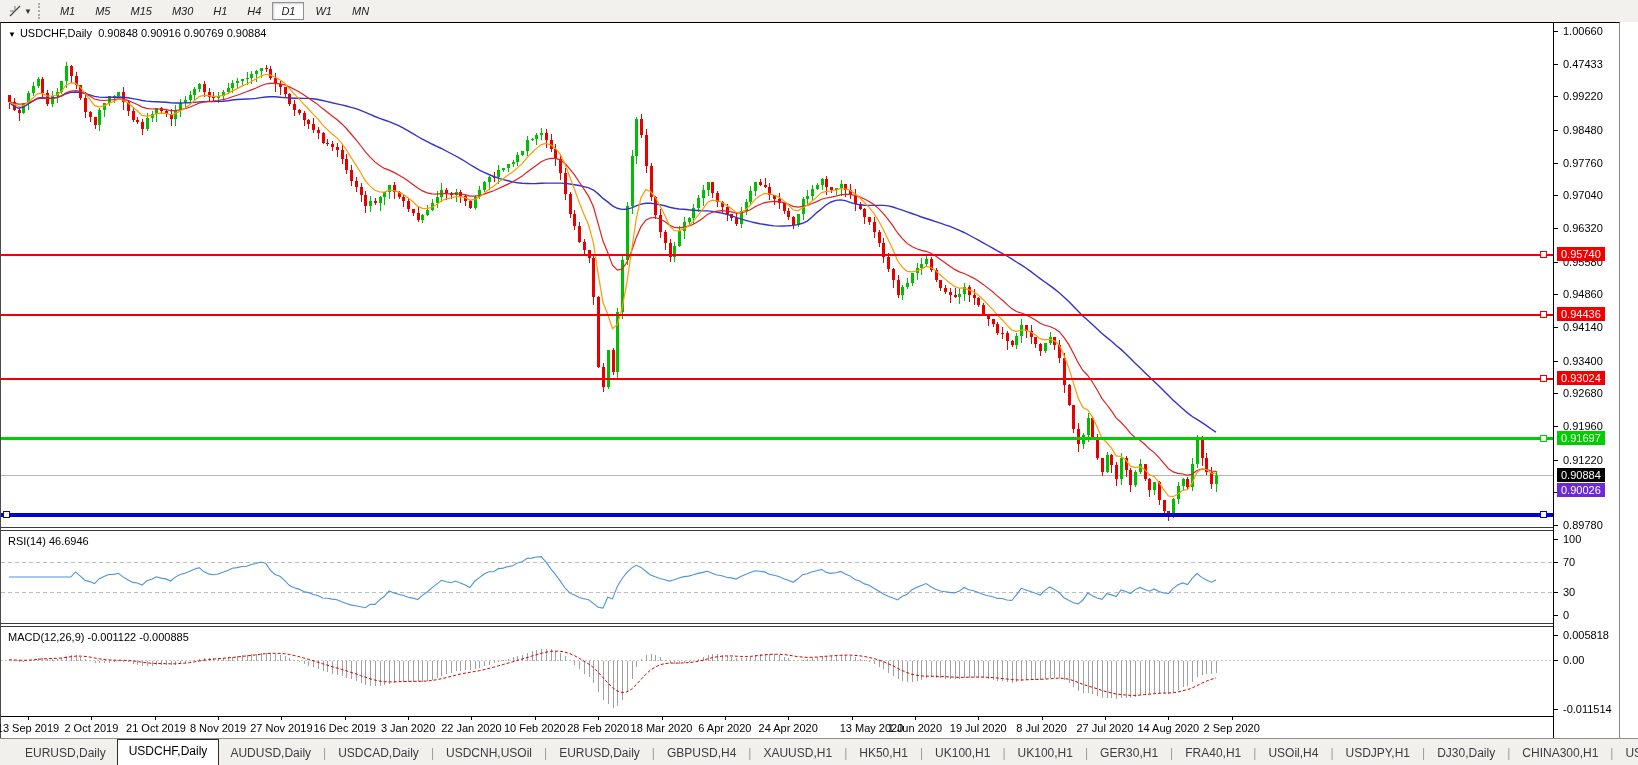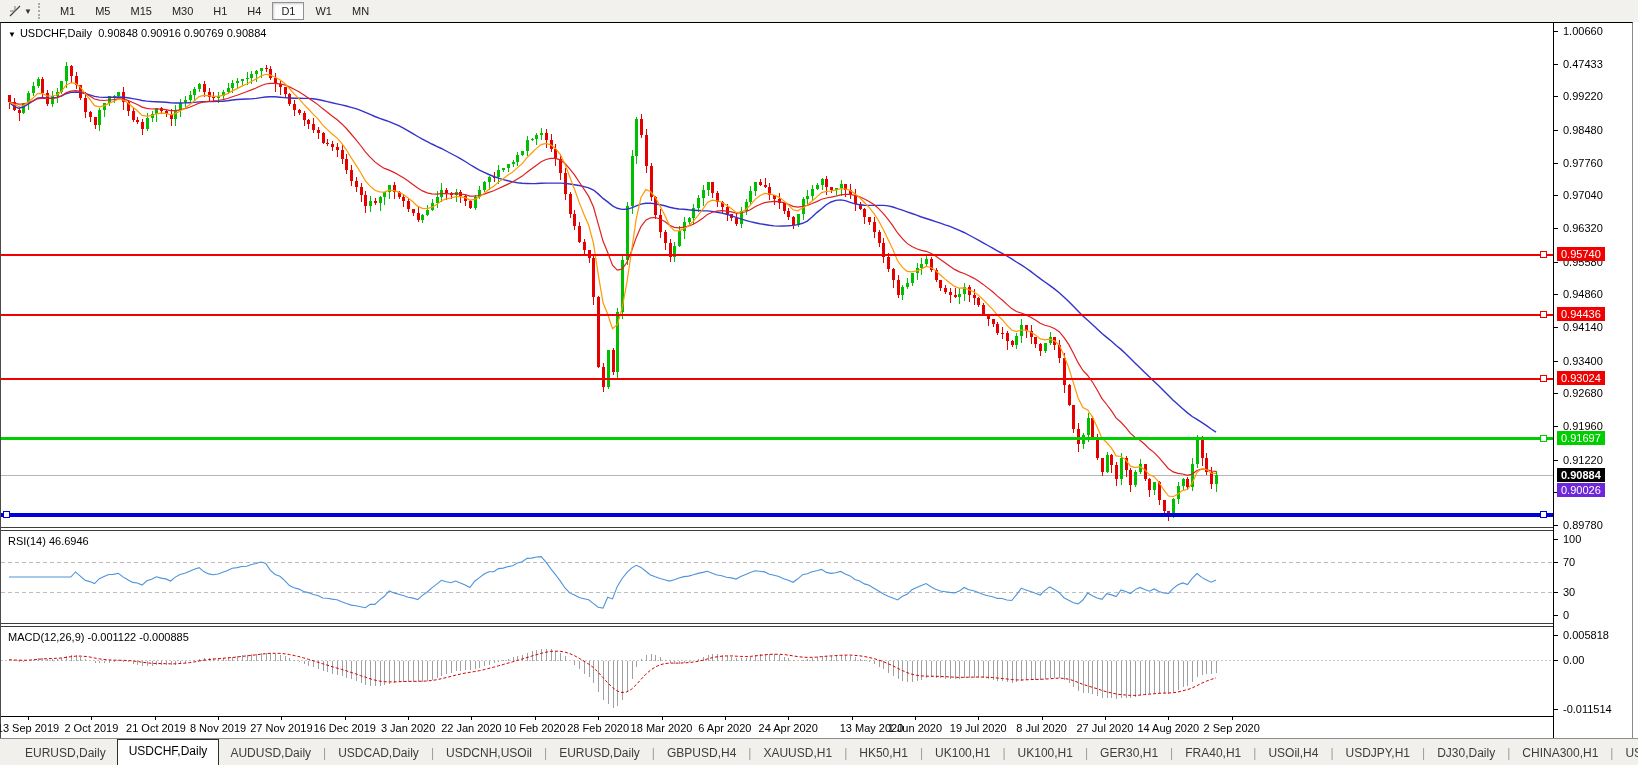--- a/index.html
+++ b/index.html
@@ -8,21 +8,21 @@
 
   
   .toolbar { height:22px; background:#f2f1ed; display:flex; align-items:center;
              padding-left:4px; }
   .tool-group { display:flex; align-items:center; gap:2px; padding:0 4px; }
   .caret { font-size:8px; color:#333; }
   .grip { width:7px; height:16px; border-left:2px dotted #a9a9a9; margin:0 5px 0 2px; }
   .tf-row { display:flex; align-items:center; }
   .tf { font-family:"Liberation Sans",sans-serif; font-size:11px; color:#222;
         background:transparent; border:1px solid transparent; height:18px;
-        padding:0 8px; margin:0 1px; cursor:pointer; }
+        padding:0 8px; margin:0 1px; cursor:pointer;font-style:italic; }
   .tf.active { background:#fcfcfc; border:1px solid #919191;
                box-shadow: inset 1px 1px 2px rgba(0,0,0,.18); }
 
   
   .workspace { position:absolute; top:22px; left:0; width:1638px; height:716px; }
   .plots { position:absolute; left:0; top:0; width:1553px; height:716px;
            border-top:1px solid #000; border-left:1px solid #4a4a4a; background:#fff; }
   .panel { position:relative; overflow:hidden; background:#fff; }
   .panel.main { height:504px; }
   .panel.rsi  { height:92px; }
@@ -30,21 +30,21 @@
   .divider { height:4px; background:#fff; border-top:1px solid #3c3c3c;
              border-bottom:1px solid #3c3c3c; }
   .panel-title { position:absolute; left:7px; top:4px; font-size:11px; color:#000;
                  white-space:nowrap; z-index:3; }
   .collapse-arrow { font-size:8px; margin-right:4px; color:#000; }
   .date-axis { position:relative; height:22px; border-top:1px solid #000; background:#fff; }
   .date-label { position:absolute; top:5px; transform:translateX(-50%);
                 font-size:11px; color:#000; white-space:nowrap; }
   .date-tick { position:absolute; top:0; width:1px; height:3px; background:#000; }
 
-  .axis-col { position:absolute; left:1553px; top:0; width:80px; height:716px;
+  .axis-col { position:absolute; left:1553px; top:0; width:67px; height:716px;
               border-top:1px solid #000; border-left:1px solid #000;
               border-right:1px solid #8a8a8a; background:#fff; }
   .tickv { position:absolute; left:9px; font-size:11px; color:#000; white-space:nowrap; }
   .tick-dash { position:absolute; left:0; width:4px; height:1px; background:#000; }
   .badge { position:absolute; left:3px; height:14px; line-height:14px; padding:0 4px;
            font-size:11px; color:#fff; white-space:nowrap; z-index:2; }
 
   
   .tabbar { position:absolute; top:738px; left:0; width:1638px; height:27px;
             background:#f1f0ec; border-top:1px solid #8e8e8e; display:flex;
@@ -989,21 +989,21 @@
       <div class="tick-dash" style="top: 612px;"></div>
       <div class="tickv" style="top: 606px;">0.005818</div>
       <div class="tick-dash" style="top: 637px;"></div>
       <div class="tickv" style="top: 631px;">0.00</div>
       <div class="tick-dash" style="top: 686px;"></div>
       <div class="tickv" style="top: 680px;">-0.011514</div>
       <div class="badge" style="background: rgb(240, 0, 0); top: 224px;">0.95740</div>
       <div class="badge" style="background: rgb(240, 0, 0); top: 284px;">0.94436</div>
       <div class="badge" style="background: rgb(240, 0, 0); top: 348px;">0.93024</div>
       <div class="badge" style="background: rgb(0, 206, 0); top: 408px;">0.91697</div>
-      <div class="badge" style="background: rgb(0, 0, 0); top: 445px; font-weight: bold;">0.90884</div>
+      <div class="badge" style="background: rgb(0, 0, 0); top: 445px;">0.90884</div>
       <div class="badge" style="background: #6d28d9; top: 460px; text-align: right;">0.90026</div>
     </div>
 </div>
 
 <div class="tabbar">
   <div class="tabs" id="tabs">
       <div class="tab">EURUSD,Daily</div>
       <div class="tab active">USDCHF,Daily</div>
       <div class="tab">AUDUSD,Daily</div>
       <span class="tabsep">|</span>

